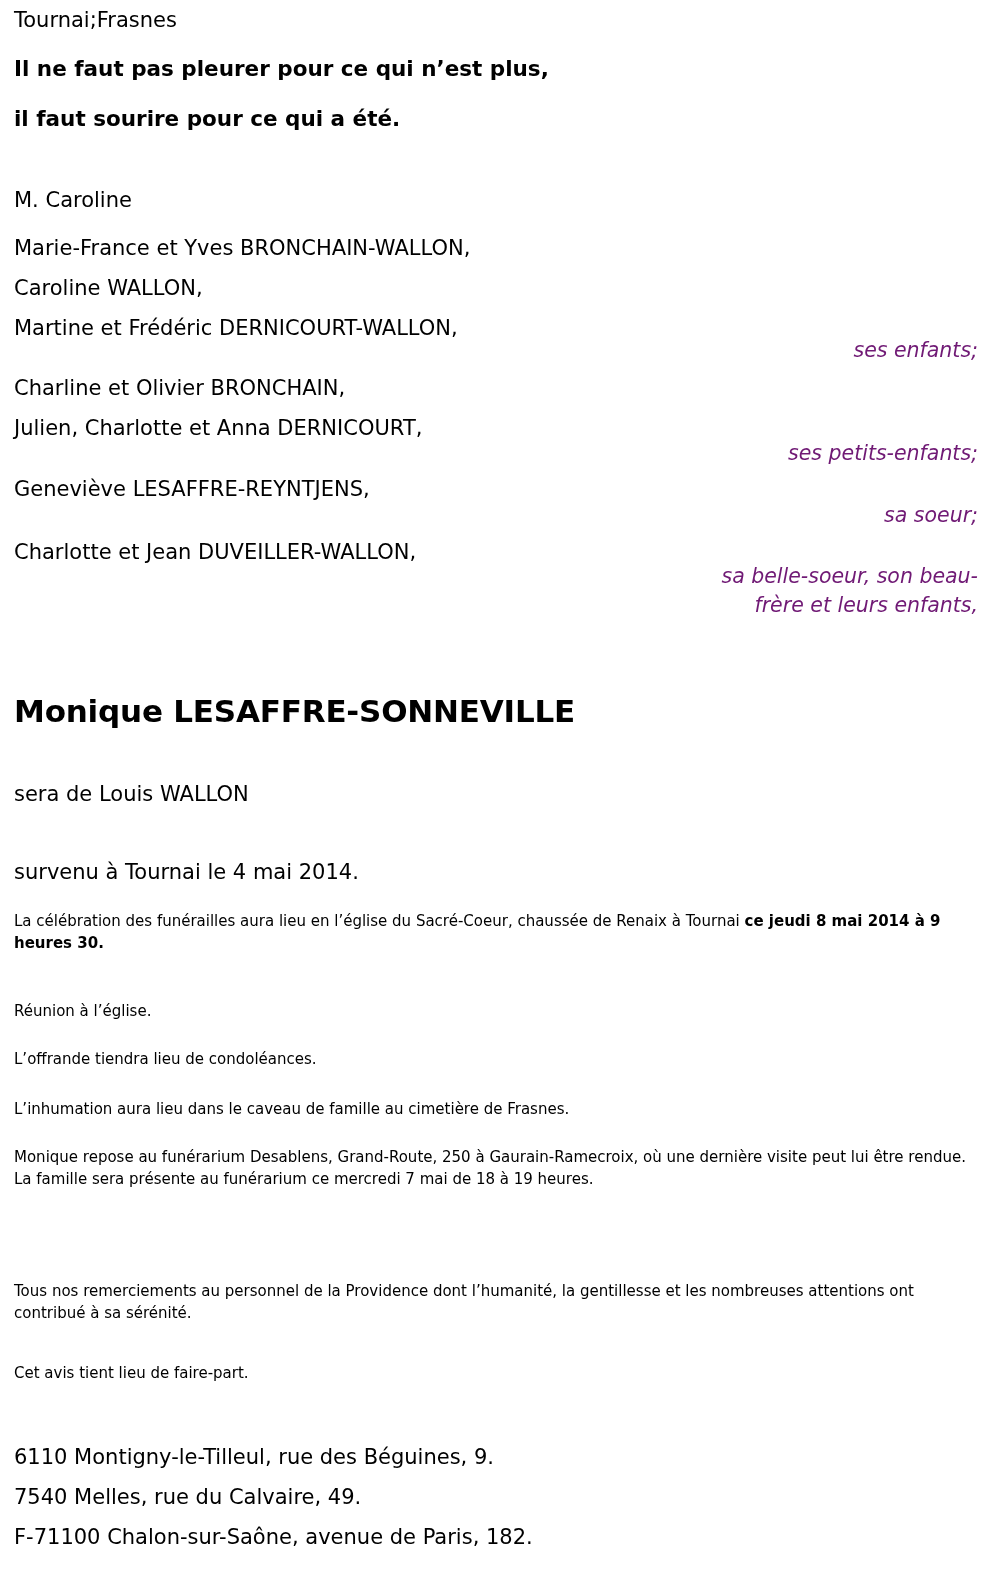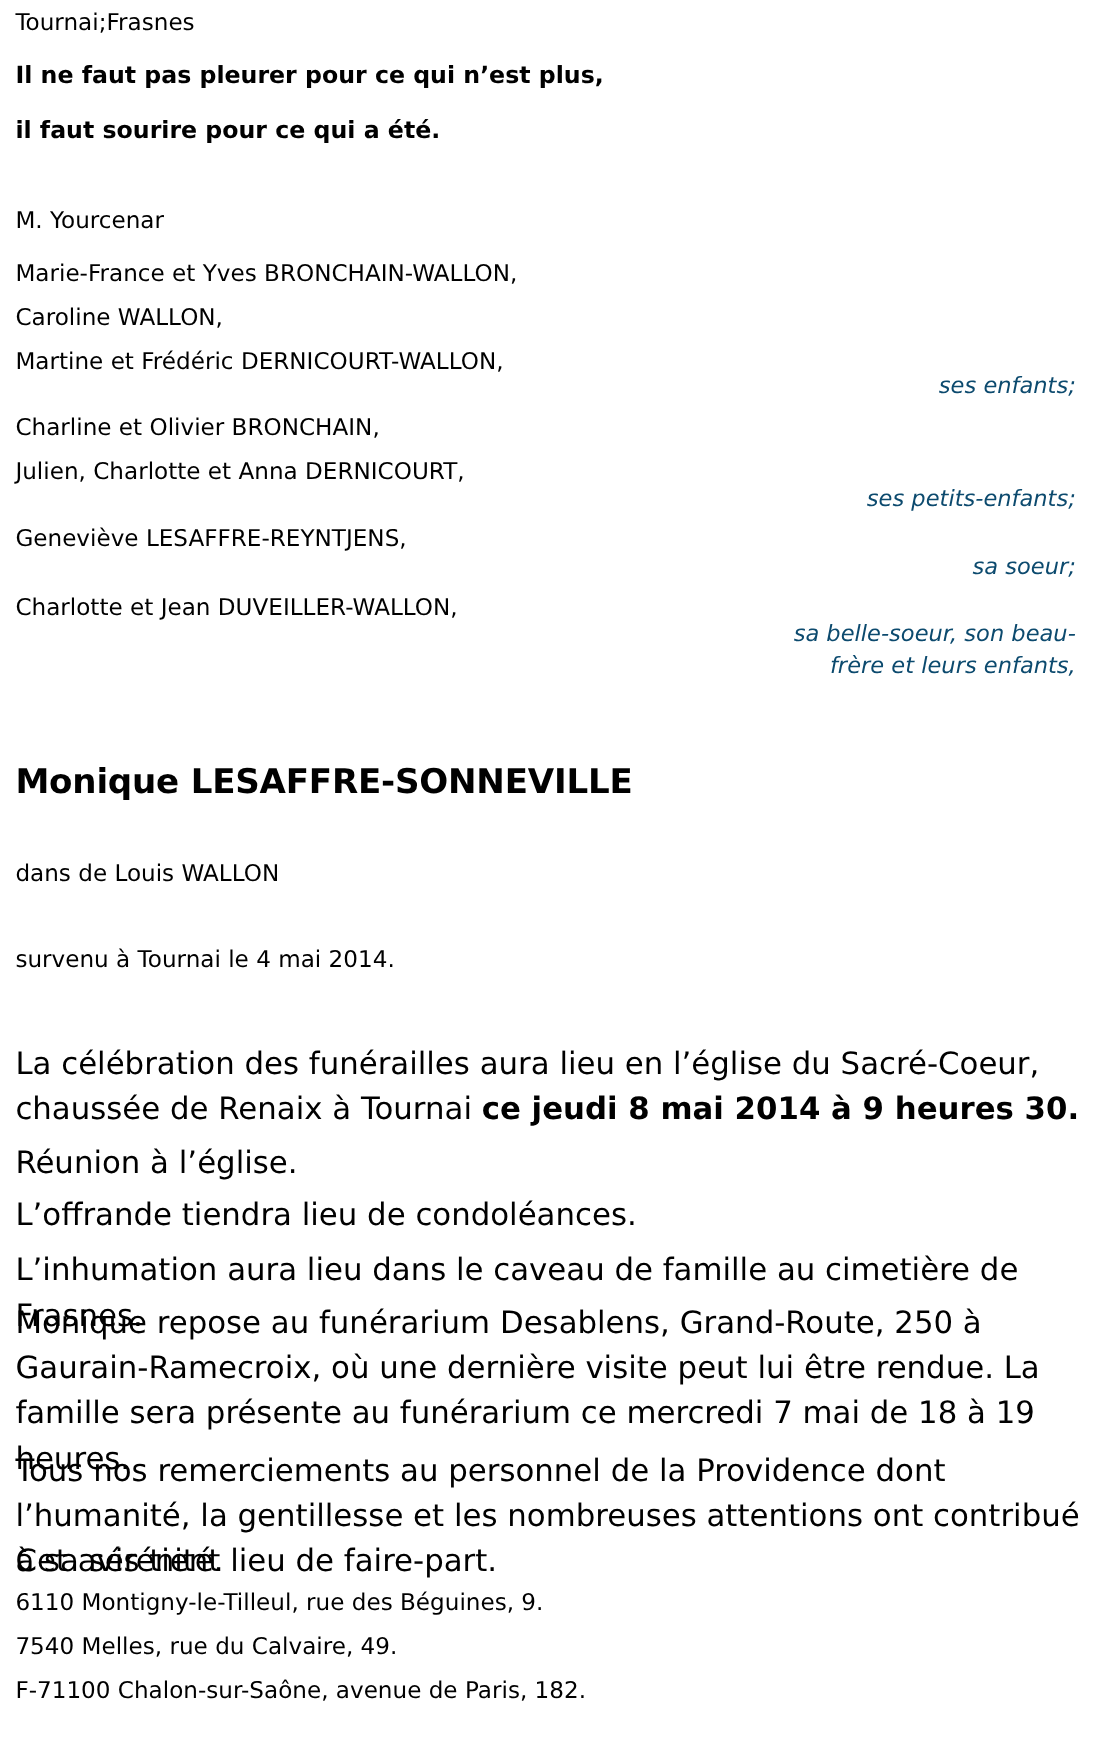--- a/index.html
+++ b/index.html
@@ -43,68 +43,67 @@
     letter-spacing: -0.2px;
     white-space: nowrap;
   }
   .rel {
     position: absolute;
     right: 22px;
     text-align: right;
     font-style: italic;
     font-size: 20.5px;
     line-height: 1.42;
-    color: #0c4a6e;
+    color: #701a75;
   }
   .rel.narrow {
     width: 300px;
   }
   .para {
     position: absolute;
     left: 14px;
     width: 972px;
-    font-size: 28px;
+    font-size: 15px;
     line-height: 1.47;
     color: #000;
-    margin-top: 36px;
   }
   b.inl { font-weight: bold; }
 </style>
 </head>
 <body>
 
 <div class="page">
 
   <div class="line" style="top:10px;">Tournai;Frasnes</div>
 
   <div class="line quote" style="top:58px;">Il ne faut pas pleurer pour ce qui n’est plus,</div>
 
   <div class="line quote" style="top:108px;">il faut sourire pour ce qui a été.</div>
 
-  <div class="line" style="top:190px;">M. Yourcenar</div>
+  <div class="line" style="top:190px;">M. Caroline</div>
 
   <div class="line" style="top:238px;text-align:center;">Marie-France et Yves BRONCHAIN-WALLON,</div>
   <div class="line" style="top:278px;">Caroline WALLON,</div>
   <div class="line" style="top:318px;">Martine et Frédéric DERNICOURT-WALLON,</div>
   <div class="rel" style="top:336px;">ses enfants;</div>
 
   <div class="line" style="top:378px;">Charline et Olivier BRONCHAIN,</div>
   <div class="line" style="top:418px;">Julien, Charlotte et Anna DERNICOURT,</div>
   <div class="rel" style="top:439px;">ses petits-enfants;</div>
 
   <div class="line" style="top:479px;">Geneviève LESAFFRE-REYNTJENS,</div>
   <div class="rel" style="top:501px;">sa soeur;</div>
 
   <div class="line" style="top:542px;">Charlotte et Jean DUVEILLER-WALLON,</div>
   <div class="rel narrow" style="top:562px;">sa belle-soeur, son beau-frère et leurs enfants,</div>
 
 
   <div class="deceased-name" style="top:696px;">Monique LESAFFRE-SONNEVILLE</div>
 
-  <div class="line" style="top:784px;">dans de Louis WALLON</div>
+  <div class="line" style="top:784px;">sera de Louis WALLON</div>
 
   <div class="line" style="top:862px;">survenu à Tournai le 4 mai 2014.</div>
 
   <div class="para" style="top:910px;"><span>La célébration des funérailles aura lieu en l’église du Sacré-Coeur, chaussée de Renaix à Tournai </span><b class="inl">ce jeudi 8 mai 2014 à 9 heures 30.</b></div>
 
   <div class="para" style="top:1000px;">Réunion à l’église.</div>
 
   <div class="para" style="top:1048px;">L’offrande tiendra lieu de condoléances.</div>
 
   <div class="para" style="top:1098px;">L’inhumation aura lieu dans le caveau de famille au cimetière de Frasnes.</div>

